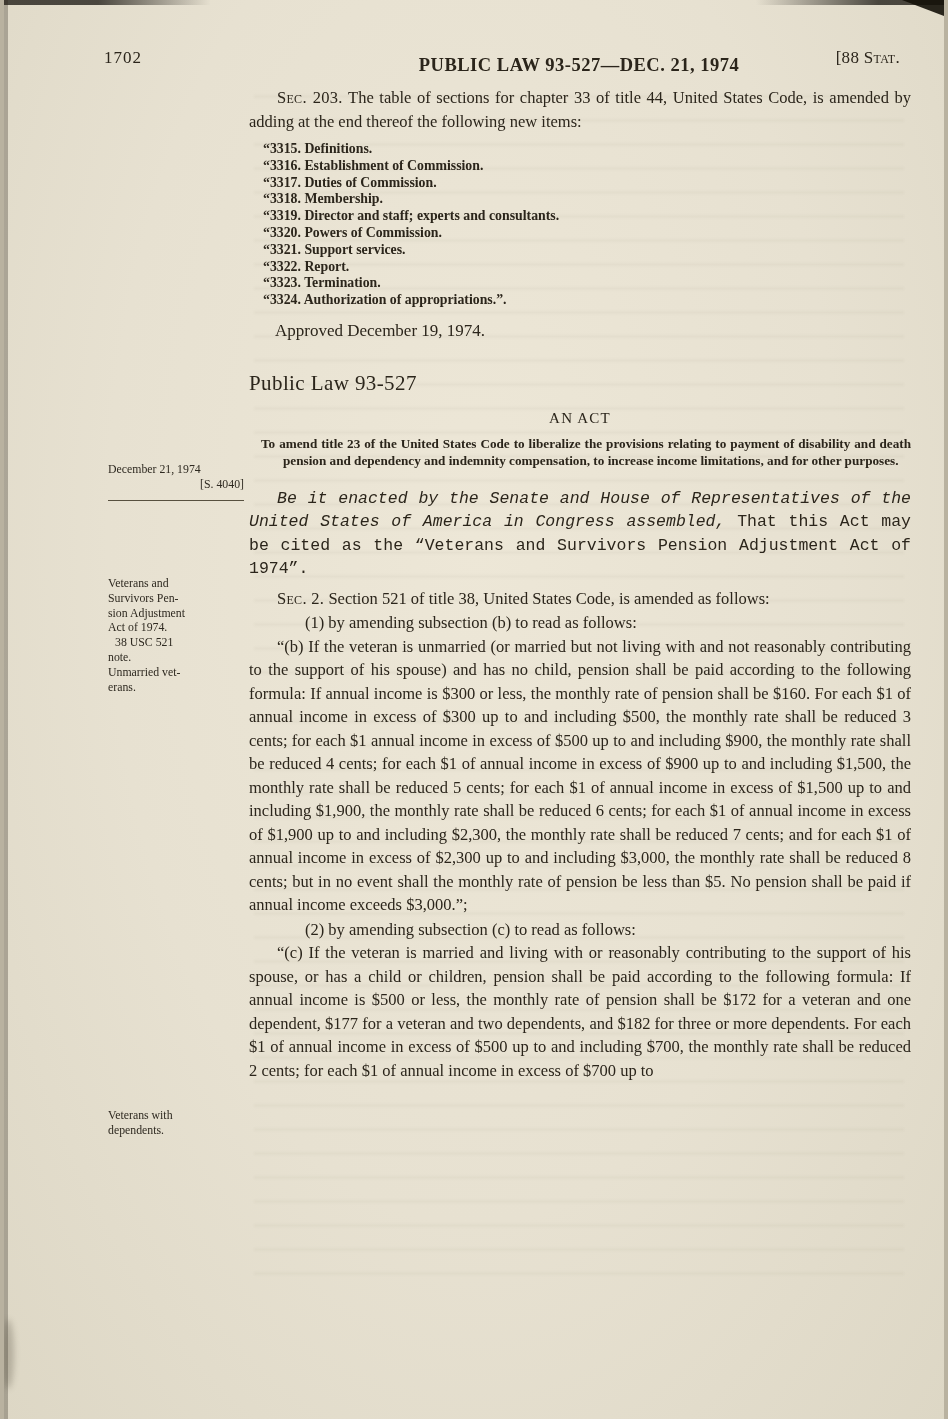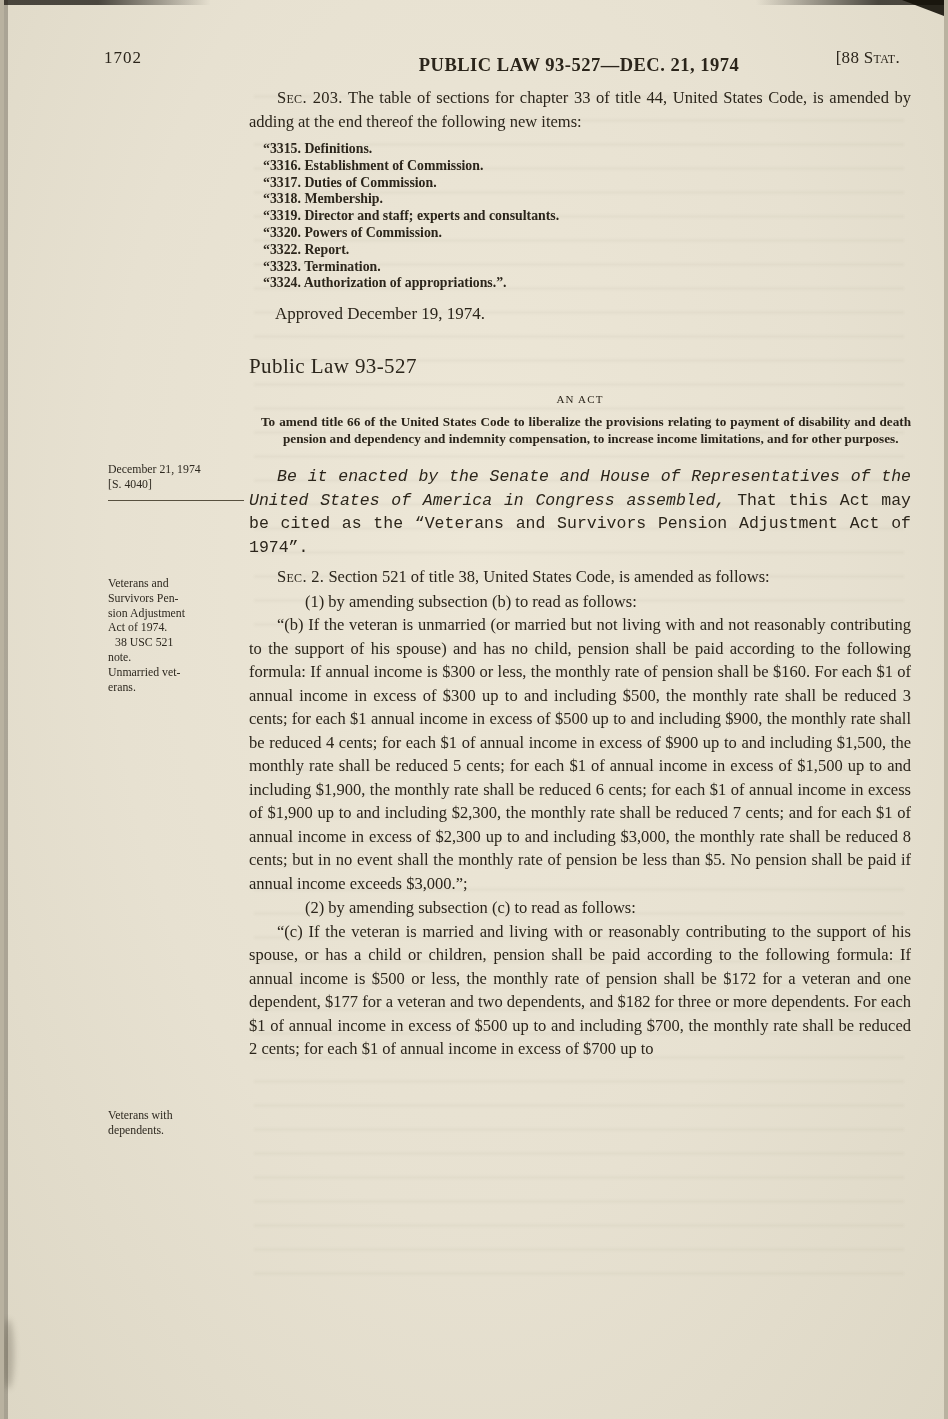--- a/index.html
+++ b/index.html
@@ -62,35 +62,35 @@
   .smallcaps { font-variant: small-caps; letter-spacing: .3px; }
   .italic { font-style: italic; }
 
   .items {
     margin: 8px 0 0 14px; font-weight: bold;
     font-size: 13.8px; line-height: 16.8px;
   }
   .approved { margin-top: 12px; font-size: 17px; text-indent: 26px; text-align: left; }
 
   .pl-title { margin: 30px 0 0 0; font-size: 21px; font-weight: 400; letter-spacing: .4px; }
-  .an-act   { margin-top: 14px; text-align: center; font-size: 11px; letter-spacing: 1.2px; }
+  .an-act   { margin-top: 14px; text-align: center; font-size: 15px; letter-spacing: 1.2px; }
   .act-title {
     margin: 8px 0 0 12px; font-size: 13.2px; font-weight: bold; line-height: 17px;
     padding-left: 22px; text-indent: -22px; text-align: justify;
   }
   .enacting { margin-top: 18px; text-indent: 28px; font-family: Liberation Mono, monospace; }
   .mt6 { margin-top: 6px; }
 
   
   .margin-note {
     position: absolute; left: 104px; width: 136px; z-index: 2;
     font-size: 11.8px; line-height: 14.8px; color: #2e2920;
   }
   .date-note { top: 462px; }
-  .date-note .bill { text-align: left; }
+  .date-note .bill { text-align: right; }
   .note-rule { margin-top: 8px; border-top: 1px solid #57503f; width: 136px; height: 0; }
   .veterans-note { top: 576px; }
   .dependents-note { top: 1108px; }
   .ind { padding-left: 7px; }
 </style>
 </head>
 <body>
 
 <div class="page">
 
@@ -113,32 +113,33 @@
       <span>The table of sections for chapter 33 of title 44, United States Code, is amended by adding at the end thereof the following new items:</span>
     </p>
 
     <div class="items">
       <div>“3315. Definitions.</div>
       <div>“3316. Establishment of Commission.</div>
       <div>“3317. Duties of Commission.</div>
       <div>“3318. Membership.</div>
       <div>“3319. Director and staff; experts and consultants.</div>
       <div>“3320. Powers of Commission.</div>
+      <div>“3321. Support services.</div>
       <div>“3322. Report.</div>
       <div>“3323. Termination.</div>
       <div>“3324. Authorization of appropriations.”.</div>
     </div>
 
     <p class="approved">Approved December 19, 1974.</p>
 
     <h1 class="pl-title">Public Law 93-527</h1>
 
     <div class="an-act">AN ACT</div>
 
-    <p class="act-title">To amend title 66 of the United States Code to liberalize the provisions relating to payment of disability and death pension and dependency and indemnity compensation, to increase income limitations, and for other purposes.</p>
+    <p class="act-title">To amend title 23 of the United States Code to liberalize the provisions relating to payment of disability and death pension and dependency and indemnity compensation, to increase income limitations, and for other purposes.</p>
 
     <p class="body enacting">
       <span class="italic">Be it enacted by the Senate and House of Representatives of the United States of America in Congress assembled,</span>
       <span>That this Act may be cited as the “Veterans and Survivors Pension Adjustment Act of 1974”.</span>
     </p>
 
     <p class="body indent mt6">
       <span class="smallcaps">Sec. 2.</span>
       <span>Section 521 of title 38, United States Code, is amended as follows:</span>
     </p>

